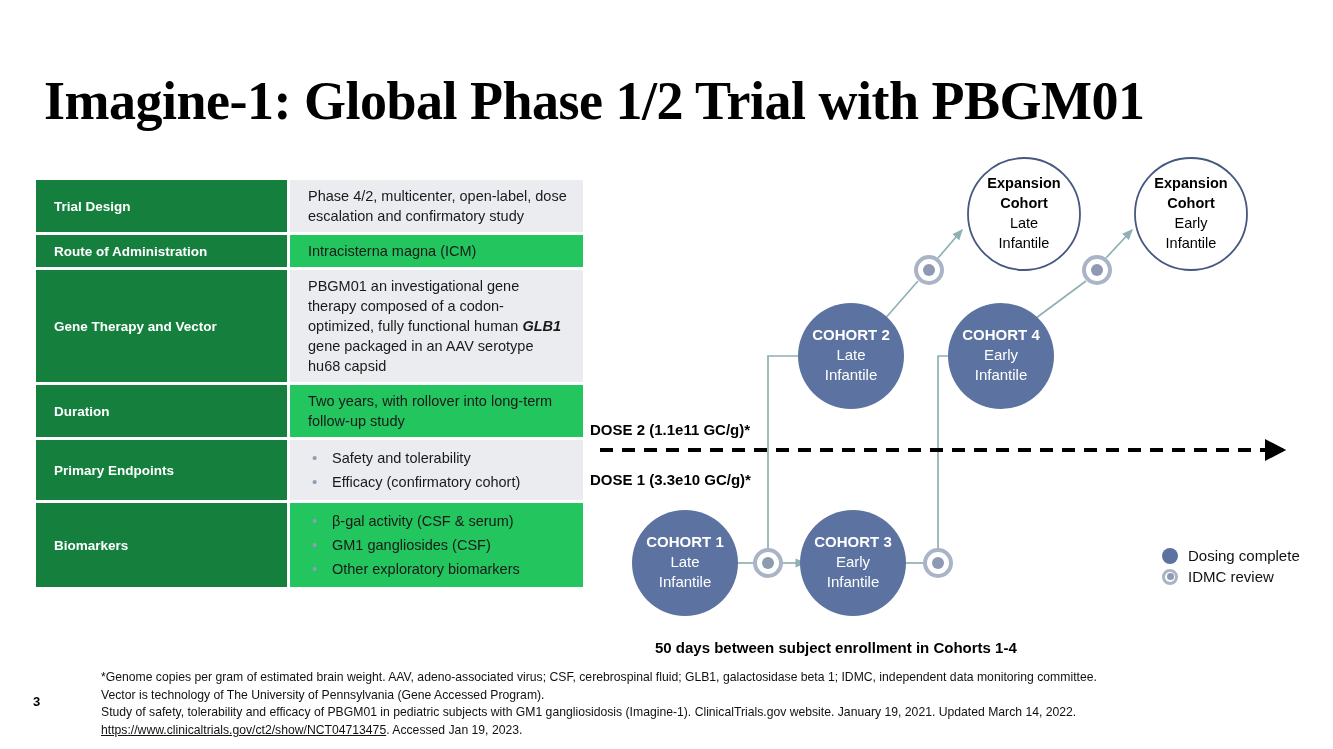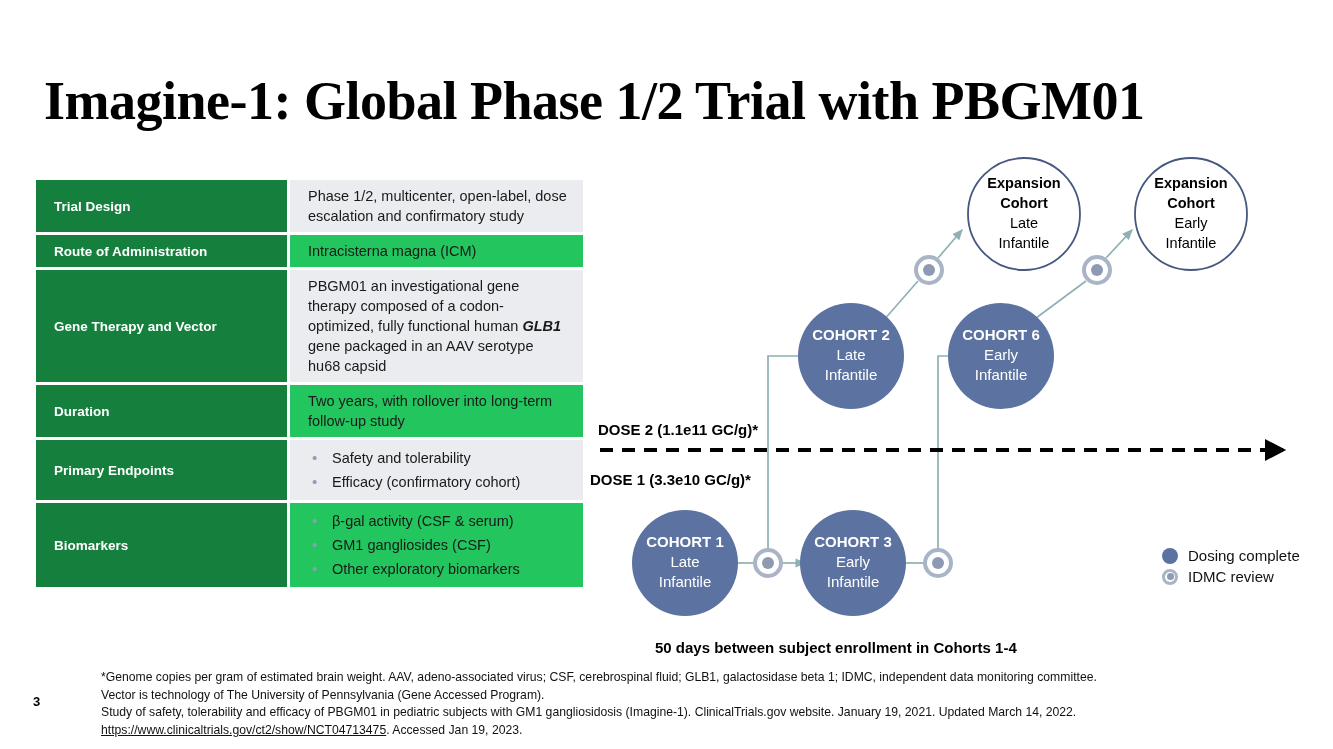--- a/index.html
+++ b/index.html
@@ -61,21 +61,21 @@
   .cohort-label .t3{display:block;}
   .exp-label{
     color:#000000;font-size:14.5px;line-height:20px;font-family:"Liberation Sans",sans-serif;
   }
   .exp-label .e1,.exp-label .e2{font-weight:bold;display:block;}
   .exp-label .e3,.exp-label .e4{display:block;}
 
   .dose-lbl{
     position:absolute;font-weight:bold;font-size:15px;color:#000;white-space:nowrap;
   }
-  #dose2{left:8px;top:281px;}
+  #dose2{left:0px;top:281px;}
   #dose1{left:0px;top:331px;}
 
   #caption60{
     position:absolute;left:655px;top:639px;
     font-weight:bold;font-size:15px;color:#000;white-space:nowrap;
   }
 
   
   #legend{position:absolute;left:1162px;top:545px;}
   .leg-row{display:flex;align-items:center;height:21px;}
@@ -101,21 +101,21 @@
 <body>
 
 <div class="slide">
 
   <h1 id="title">Imagine-1: Global Phase 1/2 Trial with PBGM01</h1>
 
   <table id="info-table">
     <tbody>
       <tr class="odd">
         <td class="lbl">Trial Design</td>
-        <td class="val">Phase 1/2, multicenter, open-label, dose escalation and confirmatory study</td>
+        <td class="val">Phase 4/2, multicenter, open-label, dose escalation and confirmatory study</td>
       </tr>
       <tr class="even">
         <td class="lbl">Route of Administration</td>
         <td class="val">Intracisterna magna (ICM)</td>
       </tr>
       <tr class="odd">
         <td class="lbl">Gene Therapy and Vector</td>
         <td class="val"><span>PBGM01 an investigational gene therapy composed of a codon-optimized, fully functional human </span><span class="ital">GLB1</span><span> gene packaged in an AAV serotype hu68 capsid</span></td>
       </tr>
       <tr class="even">
@@ -208,21 +208,21 @@
       <span class="t1">COHORT 3</span>
       <span class="t2">Early</span>
       <span class="t3">Infantile</span>
     </div>
     <div class="node-text cohort-label" style="left:191px;top:185px;width:140px;">
       <span class="t1">COHORT 2</span>
       <span class="t2">Late</span>
       <span class="t3">Infantile</span>
     </div>
     <div class="node-text cohort-label" style="left:341px;top:185px;width:140px;">
-      <span class="t1">COHORT 6</span>
+      <span class="t1">COHORT 4</span>
       <span class="t2">Early</span>
       <span class="t3">Infantile</span>
     </div>
 
     <div class="node-text exp-label" style="left:364px;top:33px;width:140px;">
       <span class="e1">Expansion</span>
       <span class="e2">Cohort</span>
       <span class="e3">Late</span>
       <span class="e4">Infantile</span>
     </div>

